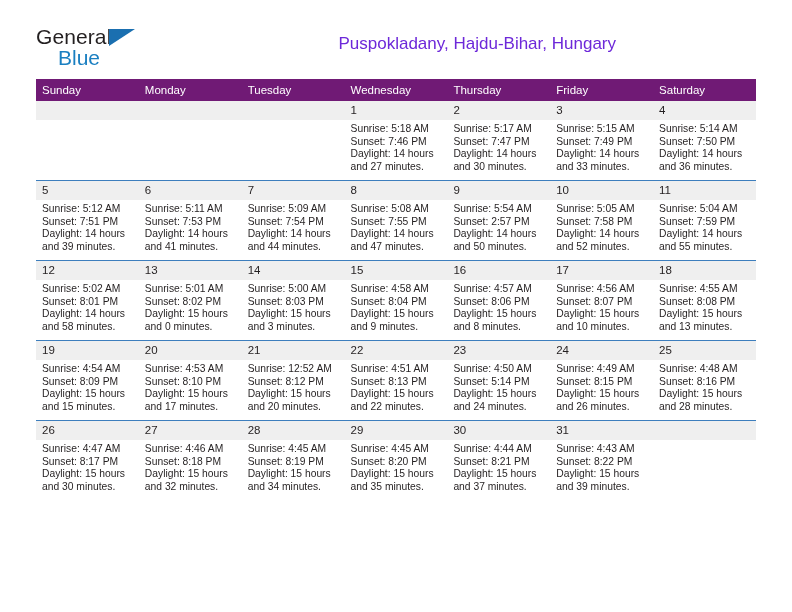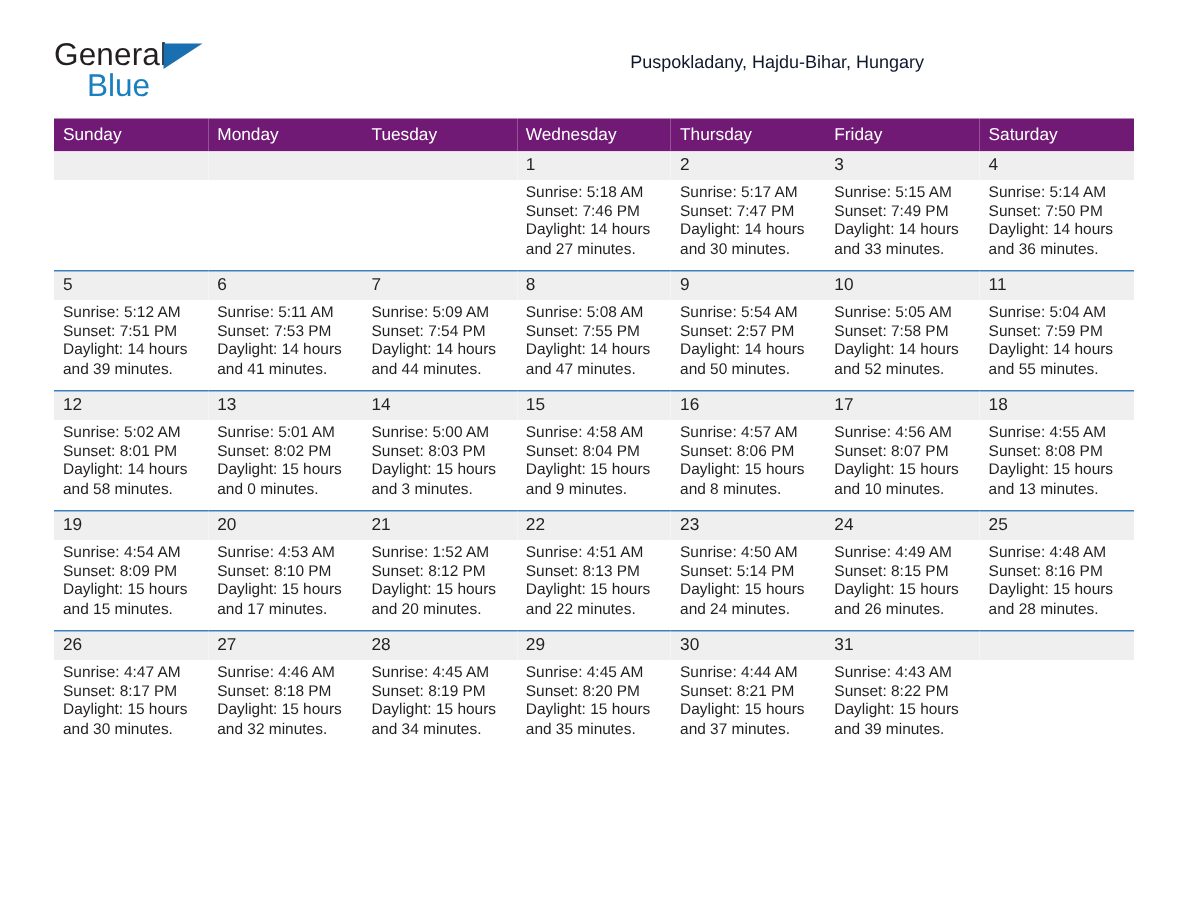--- a/index.html
+++ b/index.html
@@ -69,22 +69,22 @@
     padding-top: 0px;
   }
   .cal-title {
     font-size: 27px;
     color: #231f20;
     line-height: 1.1;
     font-weight: normal;
     margin: 0;
   }
   .cal-subtitle {
-    font-size: 12px;
-    color: #0f172a;
+    font-size: 17px;
+    color: #6d28d9;
     margin-top: 9px;
     line-height: 1.1;
     margin-left: 23px;
   }
 
   
   .calendar {
     margin-top: 7px;
     width: 720px;
     border-collapse: collapse;
@@ -427,21 +427,21 @@
                 <div>Sunset: 8:10 PM</div>
                 <div>Daylight: 15 hours</div>
                 <div>and 17 minutes.</div>
               </div>
             </div>
           </td>
           <td>
             <div class="cell-inner">
               <div class="daynum">21</div>
               <div class="details">
-                <div>Sunrise: 1:52 AM</div>
+                <div>Sunrise: 12:52 AM</div>
                 <div>Sunset: 8:12 PM</div>
                 <div>Daylight: 15 hours</div>
                 <div>and 20 minutes.</div>
               </div>
             </div>
           </td>
           <td>
             <div class="cell-inner">
               <div class="daynum">22</div>
               <div class="details">

